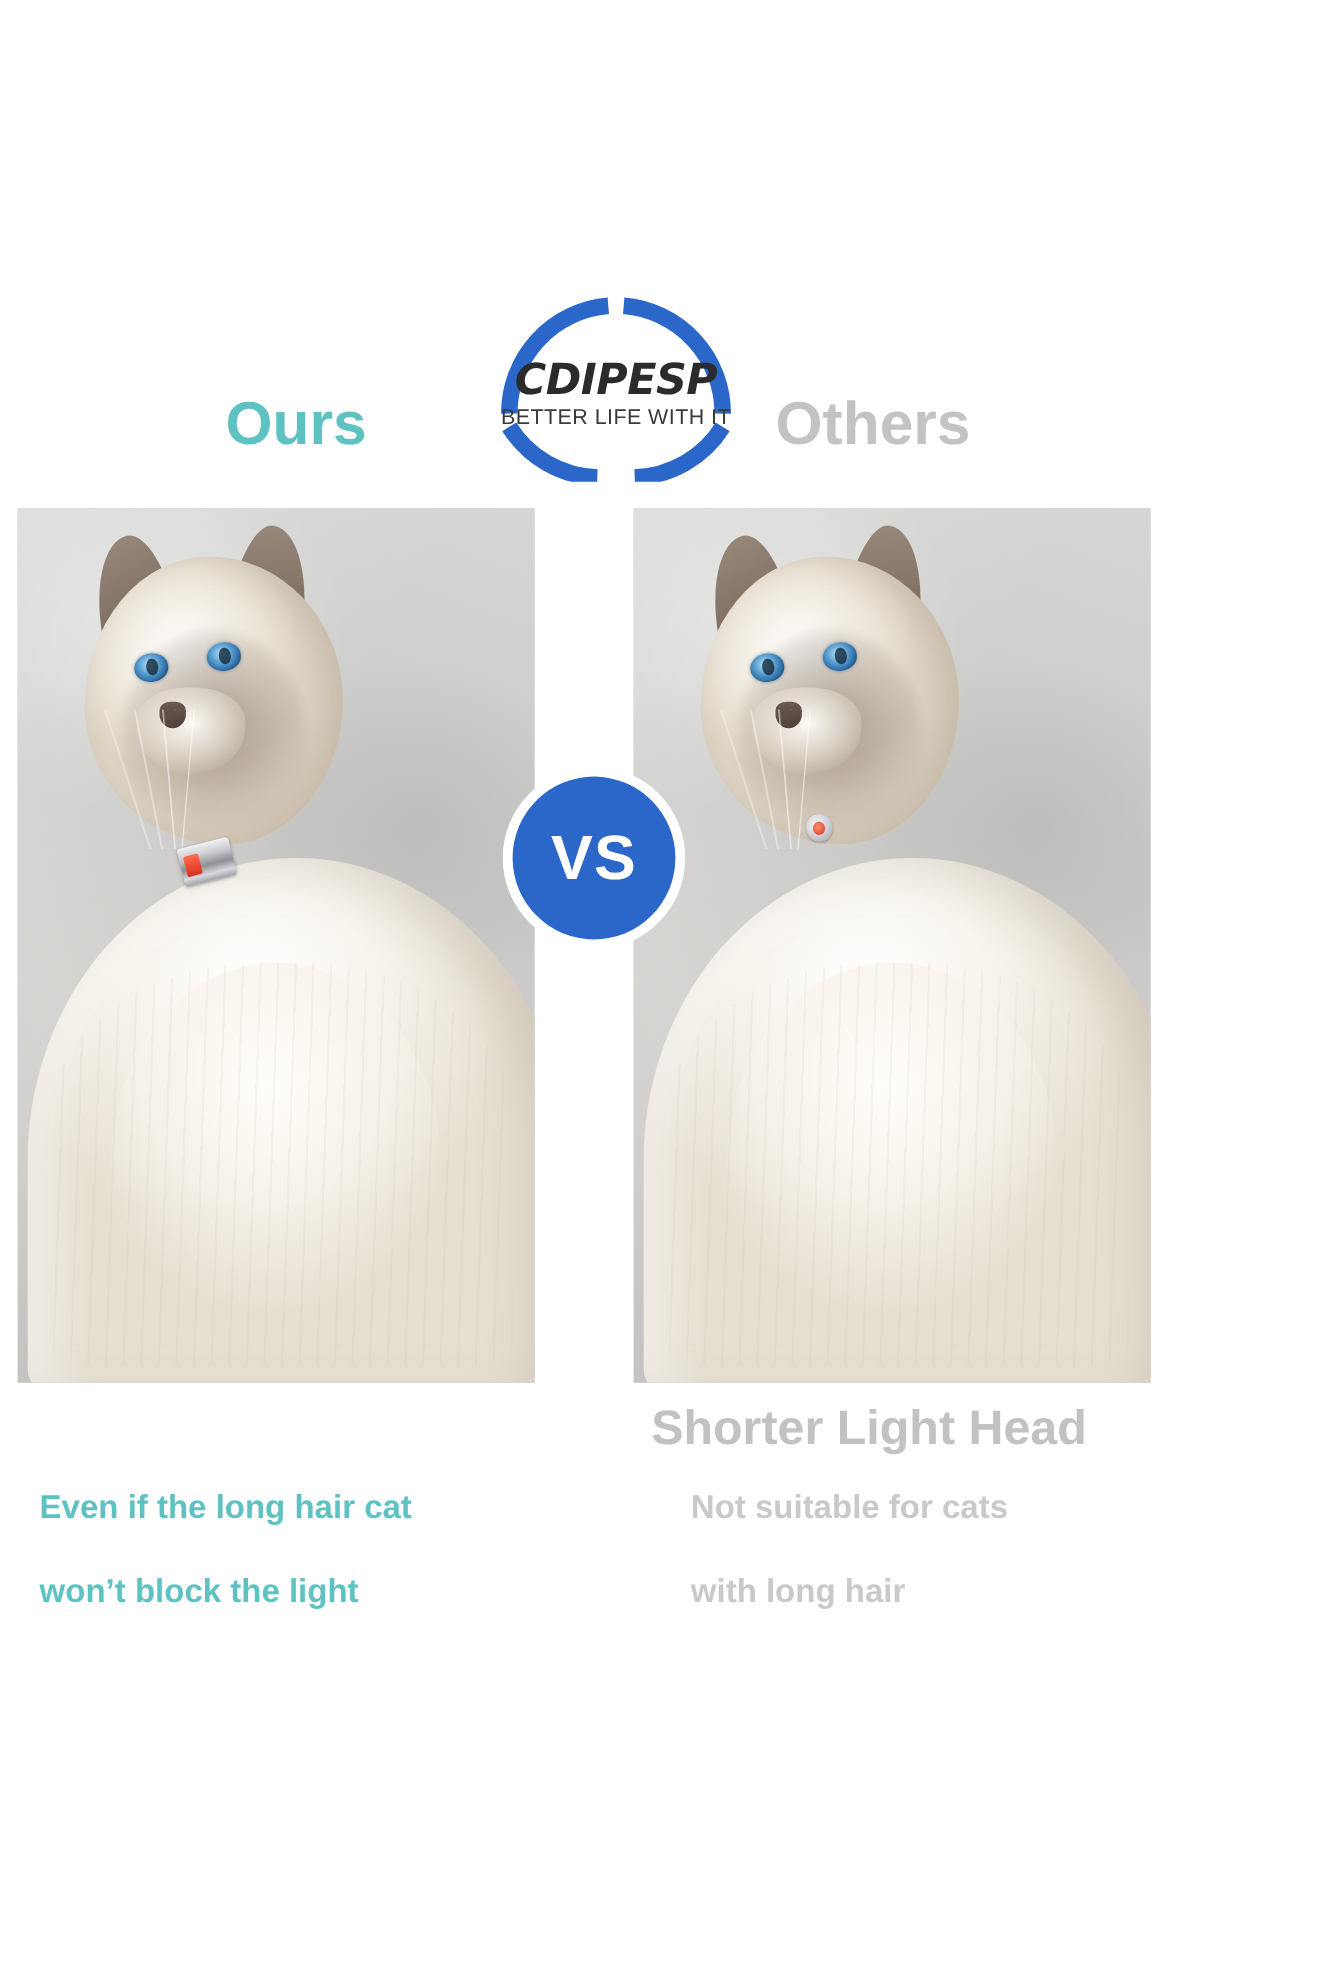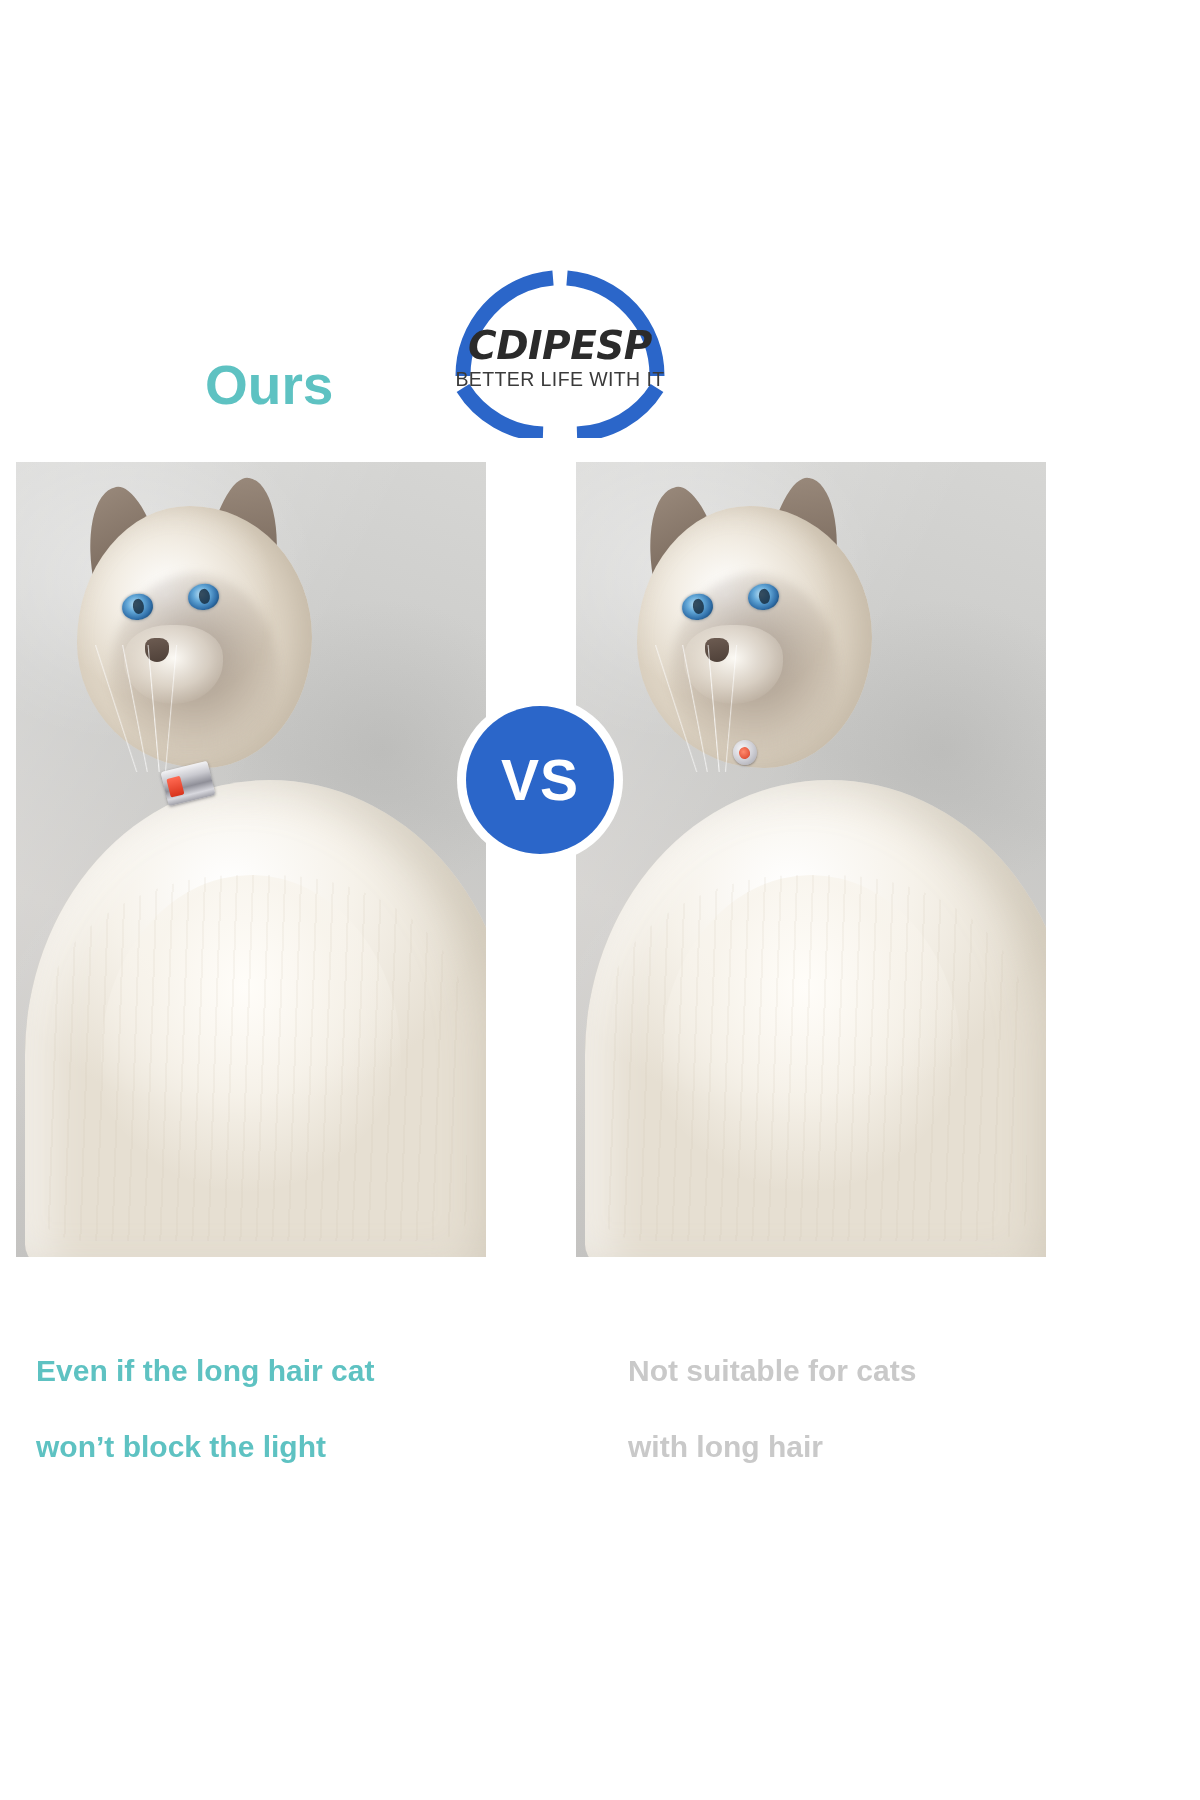--- a/index.html
+++ b/index.html
@@ -294,20 +294,21 @@
       <path d="M 28 128 A 98 98 0 0 1 118 30" fill="none" stroke="#2b66c9" stroke-width="15" stroke-linecap="butt"></path>
       <path d="M 132 30 A 98 98 0 0 1 222 128" fill="none" stroke="#2b66c9" stroke-width="15" stroke-linecap="butt"></path>
       <path d="M 222 140 A 98 98 0 0 1 142 186" fill="none" stroke="#2b66c9" stroke-width="15" stroke-linecap="butt"></path>
       <path d="M 108 186 A 98 98 0 0 1 28 140" fill="none" stroke="#2b66c9" stroke-width="15" stroke-linecap="butt"></path>
     </svg>
     <div class="brand-wordmark">CDIPESP</div>
     <div class="brand-tagline">BETTER LIFE WITH IT</div>
   </div>
 
   <div class="heading heading-ours">Ours</div>
+  <div class="heading heading-others">Others</div>
 
   <div class="photo photo-left">
     <div class="bg-wall"></div>
     <div class="cat">
       <div class="cat-body"></div>
       <div class="cat-chest"></div>
       <div class="fur-streaks"></div>
       <div class="ear ear-l"></div>
       <div class="ear ear-r"></div>
       <div class="cat-head"></div>
@@ -348,16 +349,17 @@
     </div>
   </div>
 
   <div class="vs-badge">
     <span class="vs-text">VS</span>
   </div>
 
   <div class="caption-line cap-l2">won’t block the light</div>
   <div class="caption-line cap-l1">Even if the long hair cat</div>
 
+  <div class="caption-title caption-title-right">Shorter Light Head</div>
   <div class="caption-line cap-r1">Not suitable for cats</div>
   <div class="caption-line cap-r2">with long hair</div>
 
 </div>
 
 </body></html>

